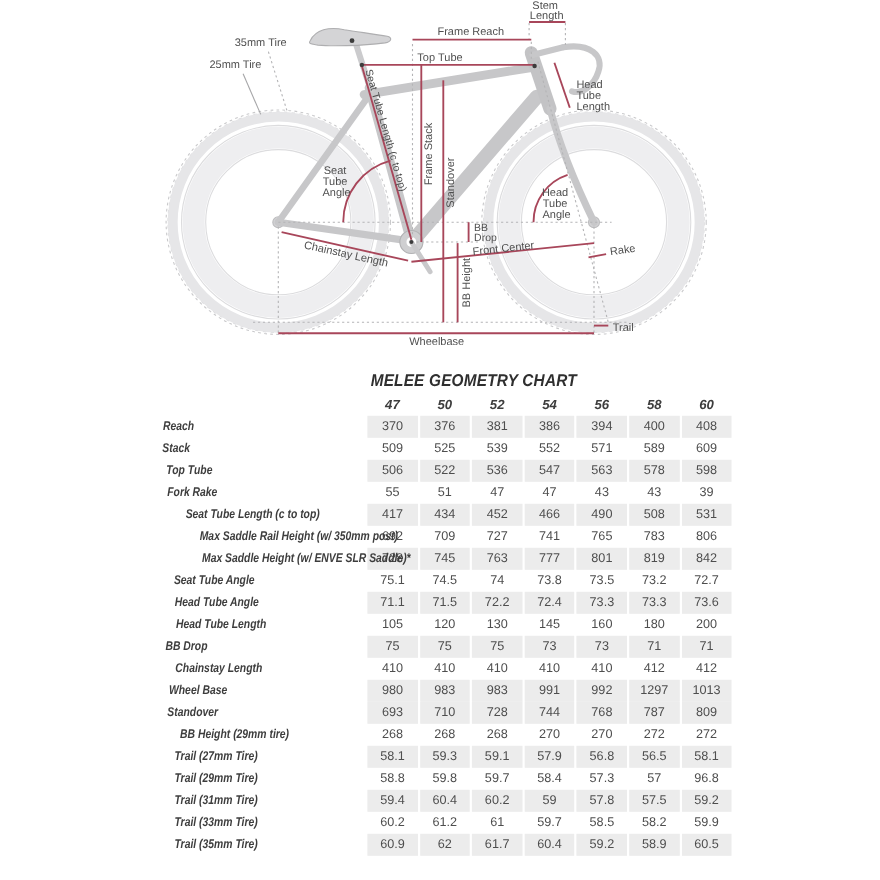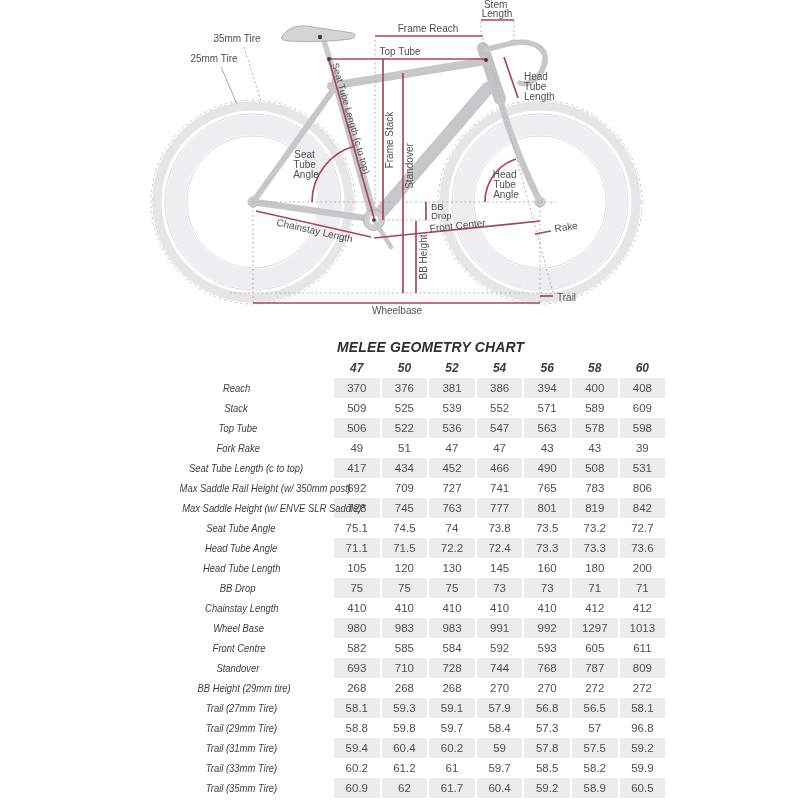--- a/index.html
+++ b/index.html
@@ -18,21 +18,21 @@
   .geo-table { position:absolute; left:142px; top:358px; }
   .geo-header, .grow {
     display:grid; grid-template-columns:190px repeat(7,45.6px);
     column-gap:2px; height:20px; align-items:center;
   }
   .hcell {
     text-align:center; font-style:italic; font-weight:bold;
     font-size:12px; color:#3d3d3d;
   }
   .rlabel {
-    text-align:center; padding-right:7px; font-style:italic; font-weight:normal;
+    text-align:left; padding-right:7px; font-style:italic; font-weight:bold;
     font-size:11.5px; color:#3d3d3d; white-space:nowrap; overflow:visible;
   }
   .rlabel span { display:inline-block; transform:scaleX(0.82); transform-origin:right center; white-space:nowrap; }
   .cell {
     text-align:center; font-size:11.5px; color:#4e4e4e;
     height:20px; line-height:20px;
   }
   .shade .cell { background:#ececec; }
 </style>
 </head>
@@ -198,21 +198,21 @@
           <div class="cell">506</div>
           <div class="cell">522</div>
           <div class="cell">536</div>
           <div class="cell">547</div>
           <div class="cell">563</div>
           <div class="cell">578</div>
           <div class="cell">598</div>
         </div>
         <div class="grow">
           <div class="rlabel"><span>Fork Rake</span></div>
-          <div class="cell">49</div>
+          <div class="cell">55</div>
           <div class="cell">51</div>
           <div class="cell">47</div>
           <div class="cell">47</div>
           <div class="cell">43</div>
           <div class="cell">43</div>
           <div class="cell">39</div>
         </div>
         <div class="grow shade">
           <div class="rlabel"><span>Seat Tube Length (c to top)</span></div>
           <div class="cell">417</div>
@@ -296,30 +296,20 @@
         <div class="grow shade">
           <div class="rlabel"><span>Wheel Base</span></div>
           <div class="cell">980</div>
           <div class="cell">983</div>
           <div class="cell">983</div>
           <div class="cell">991</div>
           <div class="cell">992</div>
           <div class="cell">1297</div>
           <div class="cell">1013</div>
         </div>
-        <div class="grow">
-          <div class="rlabel"><span>Front Centre</span></div>
-          <div class="cell">582</div>
-          <div class="cell">585</div>
-          <div class="cell">584</div>
-          <div class="cell">592</div>
-          <div class="cell">593</div>
-          <div class="cell">605</div>
-          <div class="cell">611</div>
-        </div>
         <div class="grow shade">
           <div class="rlabel"><span>Standover</span></div>
           <div class="cell">693</div>
           <div class="cell">710</div>
           <div class="cell">728</div>
           <div class="cell">744</div>
           <div class="cell">768</div>
           <div class="cell">787</div>
           <div class="cell">809</div>
         </div>

